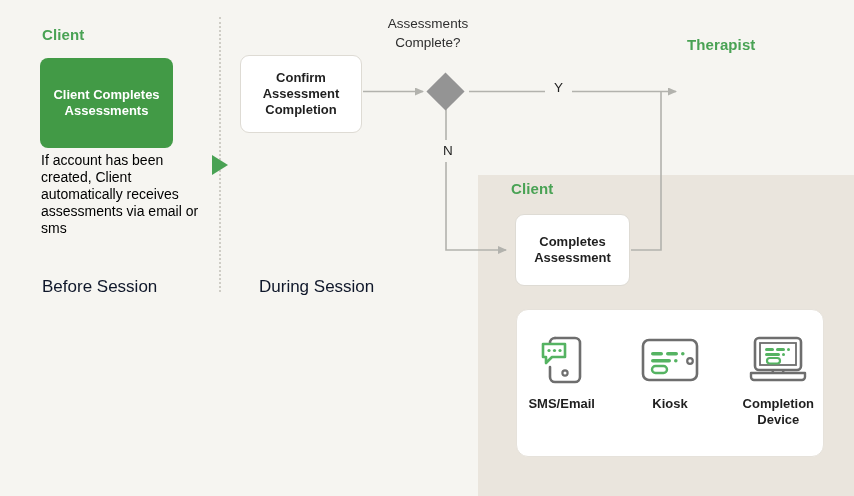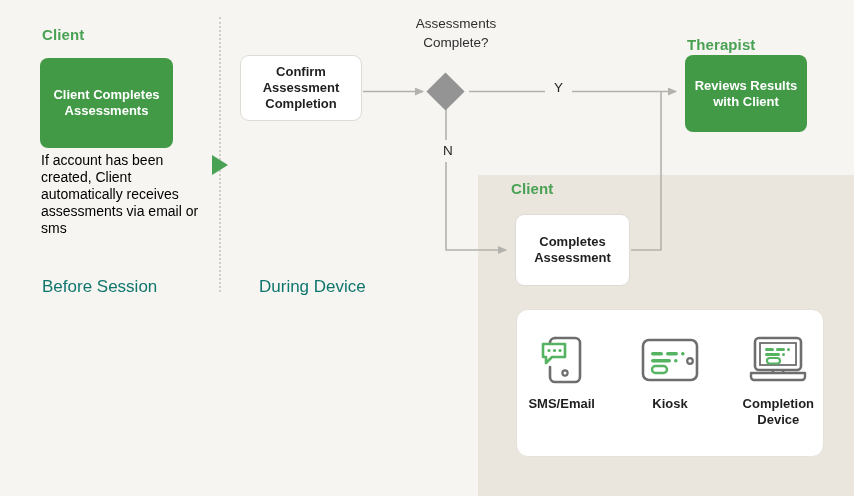--- a/index.html
+++ b/index.html
@@ -63,21 +63,21 @@
   }
   .lane-heading.h-client-left  { left: 42px;  top: 26px; }
   .lane-heading.h-admin        { left: 239px; top: 26px; }
   .lane-heading.h-therapist    { left: 687px; top: 36px; }
   .lane-heading.h-client-mid   { left: 511px; top: 180px; }
 
   
   .phase-label {
     position: absolute;
     font-size: 17px;
-    color: #0f766e;
+    color: #0f172a;
     white-space: nowrap;
   }
   .phase-label.p-before { left: 42px;  top: 277px; }
   .phase-label.p-during { left: 259px; top: 277px; }
 
   
   .note-text {
     position: absolute;
     left: 41px;
     top: 152px;
@@ -105,37 +105,37 @@
     font-size: 13px;
   }
   .box-white {
     background: #ffffff;
     color: #1f1f1f;
     border: 1px solid #dedbd4;
     border-radius: 9px;
     font-size: 13px;
   }
   .box.b-client-completes { left: 40px;  top: 58px;  width: 133px; height: 90px; }
-  .box.b-confirm          { left: 240px; top: 55px;  width: 122px; height: 66px; }
+  .box.b-confirm          { left: 240px; top: 55px;  width: 122px; height: 78px; }
   .box.b-reviews          { left: 685px; top: 55px;  width: 122px; height: 77px; }
   .box.b-complete-assess  { left: 515px; top: 214px; width: 115px; height: 72px; }
 
   
   .diamond {
     position: absolute;
     left: 432px;
     top: 78px;
     width: 27px;
     height: 27px;
     background: #949494;
     transform: rotate(45deg);
   }
   .decision-label {
     position: absolute;
-    left: 404px;
+    left: 376px;
     top: 14px;
     width: 104px;
     text-align: center;
     font-size: 13.5px;
     line-height: 19px;
     color: #2e2e2e;
   }
 
   
   .branch-letter {
@@ -221,32 +221,31 @@
     <path d="M572,91.5 L676,91.5" stroke="#b2b2ad" stroke-width="1.6" fill="none" marker-end="url(#arrowhead)"></path>
 
     <path d="M446,107 L446,140" stroke="#b2b2ad" stroke-width="1.6" fill="none"></path>
     <path d="M446,162 L446,250 L506,250" stroke="#b2b2ad" stroke-width="1.6" fill="none" marker-end="url(#arrowhead)"></path>
 
     <path d="M631,250 L661,250 L661,91.5" stroke="#b2b2ad" stroke-width="1.6" fill="none"></path>
   </svg>
 
   <div class="box box-green b-client-completes">Client Completes Assessments</div>
   <div class="box box-white b-confirm">Confirm Assessment Completion</div>
-  <div class="box box-green b-reviews">Reviews Results with Client</div>
   <div class="box box-white b-complete-assess">Completes Assessment</div>
 
   <div class="decision-label">Assessments Complete?</div>
   <div class="diamond"></div>
   <div class="branch-letter l-y">Y</div>
   <div class="branch-letter l-n">N</div>
 
   <div class="note-text">If account has been created, Client automatically receives assessments via email or sms</div>
 
   <div class="phase-label p-before">Before Session</div>
-  <div class="phase-label p-during">During Device</div>
+  <div class="phase-label p-during">During Session</div>
 
   <div class="device-card">
 
     <div class="device">
       <div class="device-icon">
         <svg width="54" height="52" viewBox="0 0 54 52" xmlns="http://www.w3.org/2000/svg">
           <path d="M20,4 h20 a5,5 0 0 1 5,5 v34 a5,5 0 0 1 -5,5 h-20 a5,5 0 0 1 -5,-5 v-10" stroke="#6e6e6e" stroke-width="2.6" fill="none" stroke-linecap="round"></path>
           <path d="M15,9 a5,5 0 0 1 5,-5" stroke="#6e6e6e" stroke-width="2.6" fill="none" stroke-linecap="round"></path>
           <circle cx="30" cy="39" r="2.6" stroke="#6e6e6e" stroke-width="2.2" fill="none"></circle>
           <path d="M8,10 h22 v13 h-13 l-6,6 v-6 h-3 z" stroke="#55b362" stroke-width="2.6" fill="none" stroke-linejoin="round"></path>

